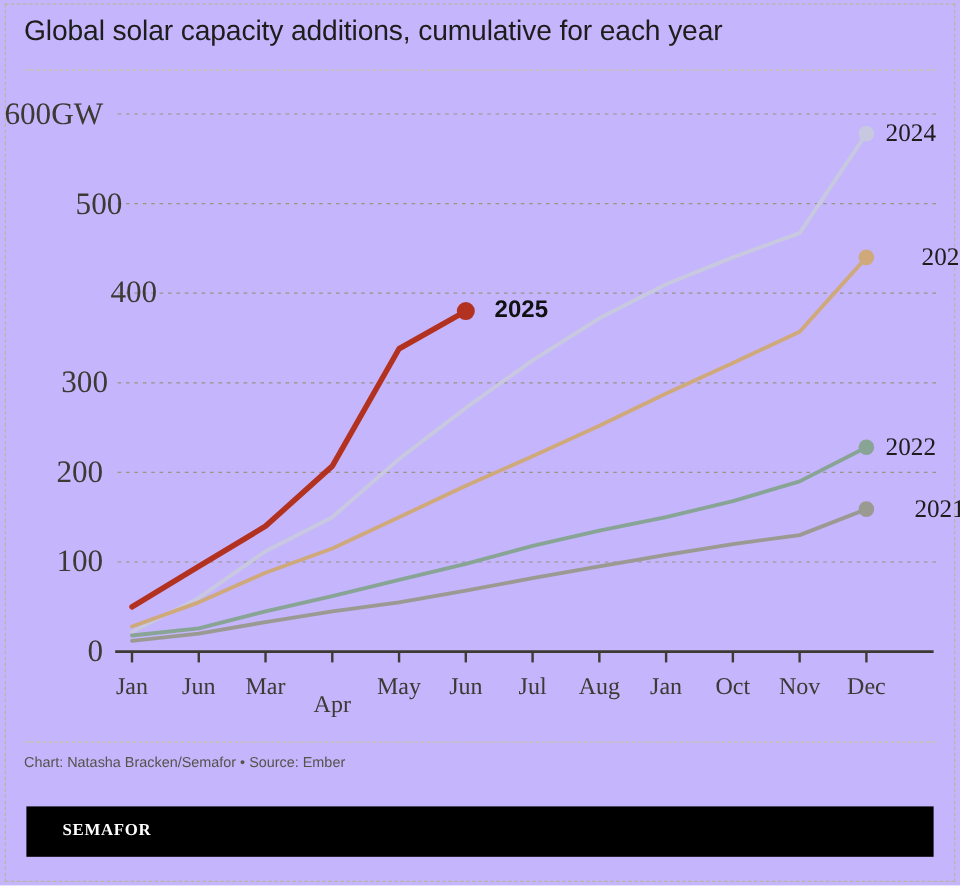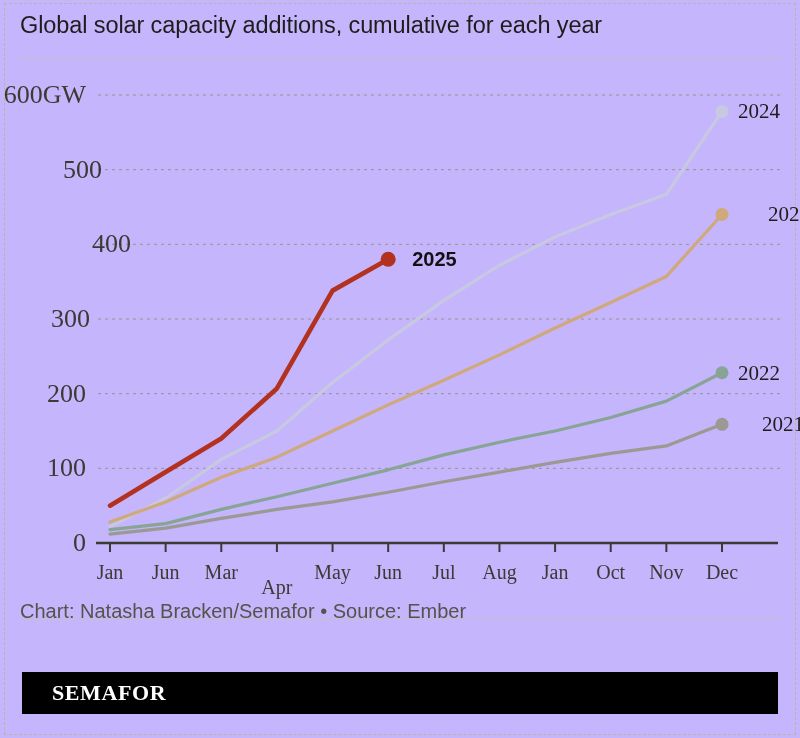--- a/index.html
+++ b/index.html
@@ -102,42 +102,42 @@
   #footer-rule {
     position: absolute;
     left: 20px;
     top: 618px;
     width: 760px;
     border-top: 1px dashed #c9c2a4;
   }
   #footer-credit {
     position: absolute;
     left: 20px;
-    top: 600px;
-    font-family: "Liberation Sans", sans-serif;
-    font-size: 20px;
+    top: 628px;
+    font-family: "Liberation Sans", sans-serif;
+    font-size: 12px;
     color: #55534a;
     white-space: nowrap;
   }
   #logo-bar {
     position: absolute;
     left: 22px;
     top: 672px;
     width: 756px;
     height: 42px;
     background: #000000;
   }
   #logo-text {
     position: absolute;
     left: 30px;
     top: 50%;
     transform: translateY(-50%);
     font-family: "Liberation Serif", serif;
     font-weight: bold;
-    font-size: 22px;
+    font-size: 14px;
     letter-spacing: 0.6px;
     color: #ffffff;
   }
 </style>
 </head>
 <body>
 
 <div id="page">
 
   <div class="dashed-frame"></div>

